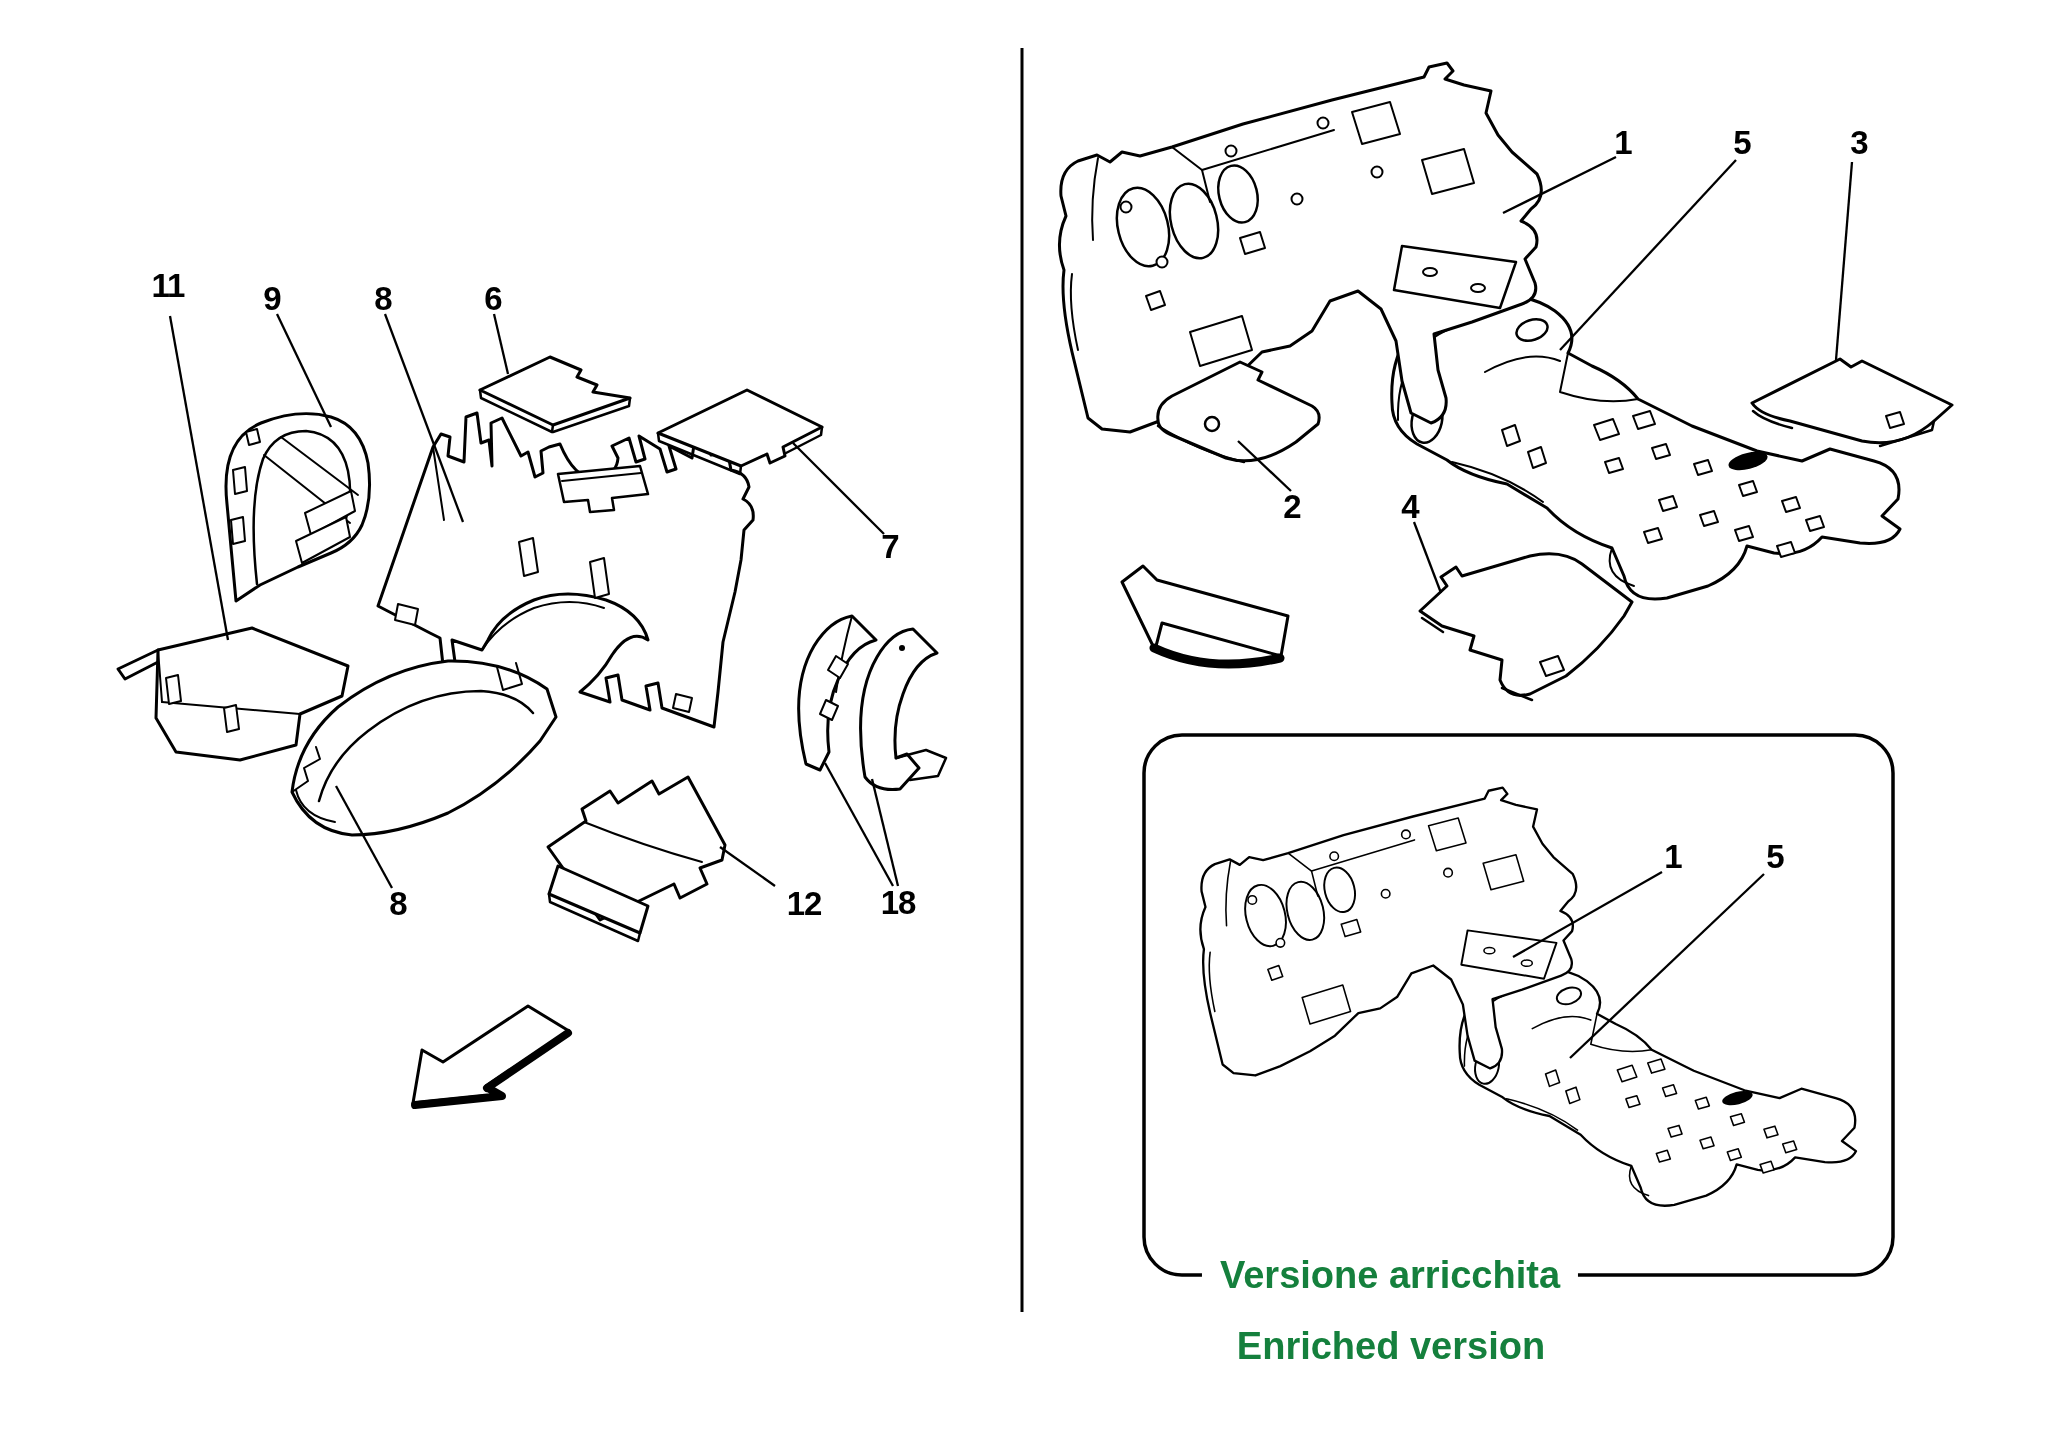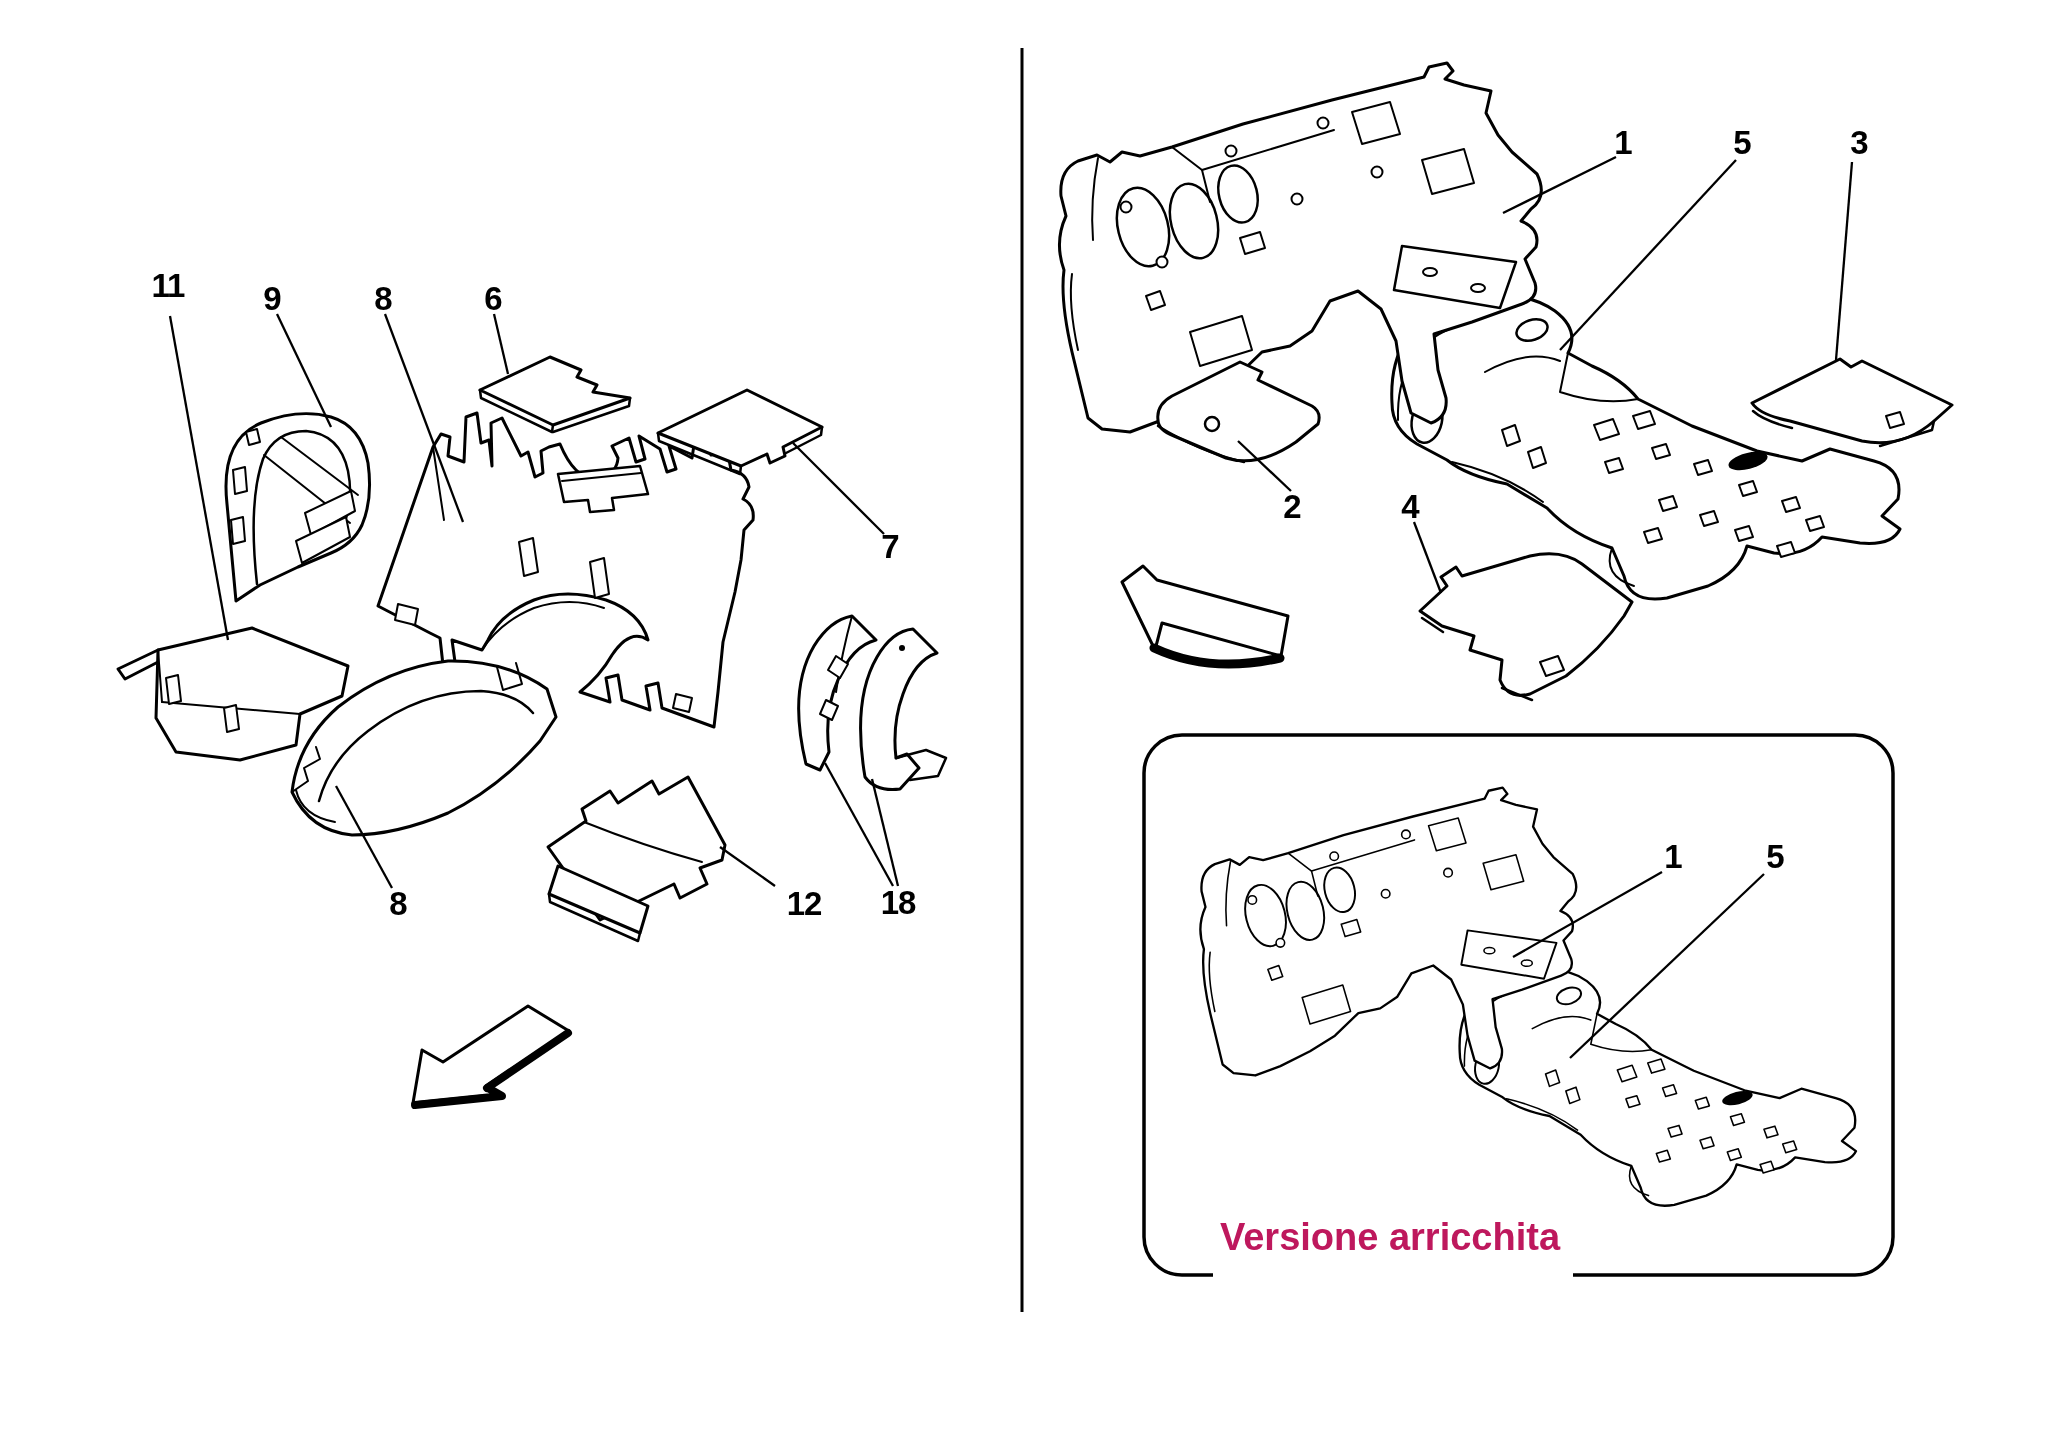--- a/index.html
+++ b/index.html
@@ -8,21 +8,21 @@
     overflow:hidden;font-family:"Liberation Sans", sans-serif;
   }
   .stage svg{position:absolute;left:0;top:0;}
   .callout{
     position:absolute;transform:translate(-50%,-50%);
     font:700 33px "Liberation Sans", sans-serif;color:#000;
     letter-spacing:-1px;white-space:nowrap;
   }
   .caption{
     position:absolute;transform:translate(-50%,-50%);
-    font:700 38px "Liberation Sans", sans-serif;color:#be185d;white-space:nowrap;
+    font:700 38px "Liberation Sans", sans-serif;color:#15803d;white-space:nowrap;margin-top:38px;
   }
   .caption.masking{background:#ffffff;padding:2px 18px 14px 18px;}
 </style>
 </head>
 <body>
 
 <div class="stage">
 
 <svg width="2048" height="1447" viewBox="0 0 2048 1447">
 
@@ -279,14 +279,15 @@
 <div class="callout" style="left:1623px;top:143px">1</div>
 <div class="callout" style="left:1742px;top:143px">5</div>
 <div class="callout" style="left:1859px;top:143px">3</div>
 <div class="callout" style="left:1292px;top:507px">2</div>
 <div class="callout" style="left:1410px;top:507px">4</div>
 
 <div class="callout" style="left:1673px;top:857px">1</div>
 <div class="callout" style="left:1775px;top:857px">5</div>
 
 <div class="caption masking" style="left:1390px;top:1243px">Versione arricchita</div>
+<div class="caption" style="left:1391px;top:1308px">Enriched version</div>
 
 </div>
 
 </body></html>

